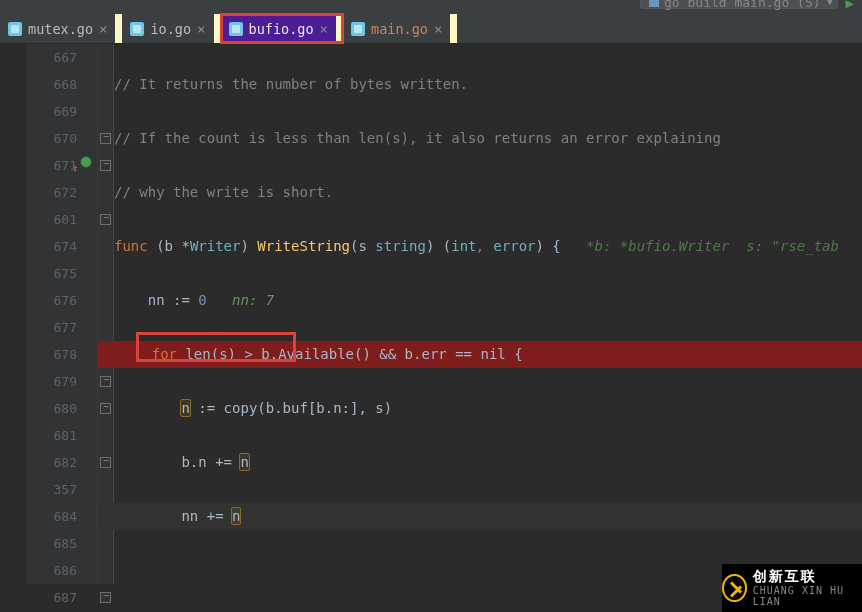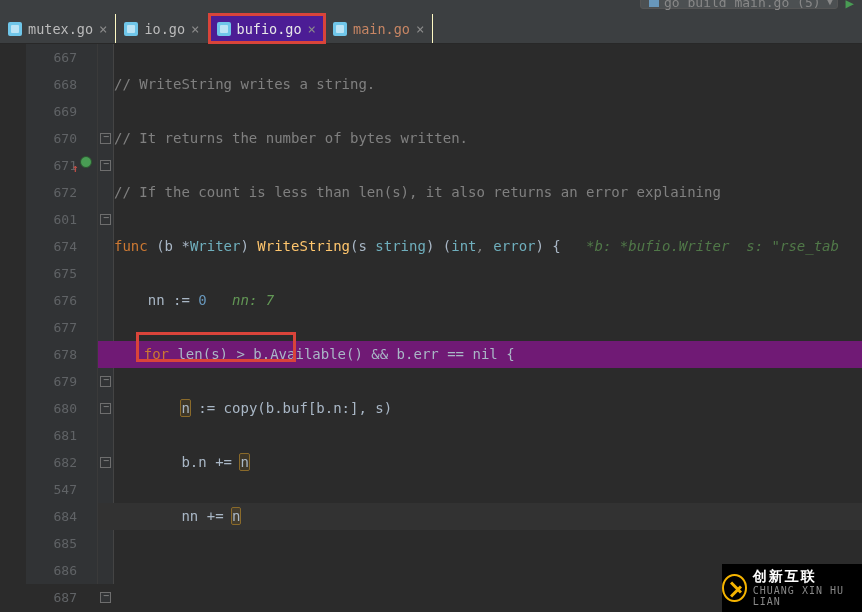--- a/index.html
+++ b/index.html
@@ -52,21 +52,21 @@
     background: #3c3f41;
     height: 30px;
     border-bottom: 1px solid #282828;
   }
   .tab {
     display: flex;
     align-items: center;
     padding: 0 8px;
     gap: 6px;
     color: #bbb;
-    border-right: 1px solid #fef9c3;
+    border-right: 7px solid #fef9c3;
     font-size: 13.5px;
     position: relative;
   }
   .tab.active {
     background: #4c1d95;
     color: #e8e8e8;
   }
   .tab-icon {
     width: 14px;
     height: 14px;
@@ -163,23 +163,23 @@
   }
   .code {
     padding-left: 16px;
     line-height: 27px;
     white-space: pre;
     flex: 1;
     position: relative;
   }
   .line { height: 27px; position: relative; }
   .line.hl {
-    background: #701a75;
+    background: #7f1d1d;
     margin-left: -16px;
-    padding-left: 12px;
+    padding-left: 20px;
   }
   .line.cur {
     background: #323232;
     margin-left: -16px;
     padding-left: 16px;
   }
   .kw { color: #cc7832; }
   .fn { color: #ffc66d; text-align: right; }
   .ty { color: #6fafbd; }
   .nm { color: #6897bb; }
@@ -280,42 +280,42 @@
     <div class="gutter-line">601</div>
     <div class="gutter-line">674</div>
     <div class="gutter-line">675</div>
     <div class="gutter-line">676</div>
     <div class="gutter-line">677</div>
     <div class="gutter-line">678</div>
     <div class="gutter-line">679</div>
     <div class="gutter-line">680</div>
     <div class="gutter-line">681</div>
     <div class="gutter-line">682</div>
-    <div class="gutter-line">547</div>
+    <div class="gutter-line">357</div>
     <div class="gutter-line">684</div>
     <div class="gutter-line">685</div>
     <div class="gutter-line">686</div>
     <div class="gutter-line">687</div>
     <div class="gutter-line">688</div>
   </div>
 
   <div class="fold-column">
     <span class="fold-mark" style="top:89px"></span>
     <span class="fold-mark" style="top:116px"></span>
     <span class="fold-mark" style="top:170px"></span>
     <span class="fold-mark" style="top:332px"></span>
     <span class="fold-mark" style="top:359px"></span>
     <span class="fold-mark" style="top:413px"></span>
     <span class="fold-mark" style="top:548px"></span>
   </div>
 
   <div class="code">
-<div class="line"><span class="cm">// WriteString writes a string.</span></div>
 <div class="line"><span class="cm">// It returns the number of bytes written.</span></div>
 <div class="line"><span class="cm">// If the count is less than len(s), it also returns an error explaining</span></div>
+<div class="line"><span class="cm">// why the write is short.</span></div>
 <div class="line"><span class="kw">func</span><span> (b *</span><span class="ty">Writer</span><span>) </span><span class="fn">WriteString</span><span>(s </span><span class="ty">string</span><span>) (</span><span class="ty">int</span><span class="cm2">, </span><span class="ty">error</span><span>) {</span><span class="hint2">   *b: *bufio.Writer  s: "rse_tab</span></div>
 <div class="line"><span>    nn := </span><span class="nm">0</span><span class="hint">   nn: 7</span></div>
 <div class="line hl">    <span class="kw">for</span><span> len(s) &gt; b.Available() &amp;&amp; b.err == nil {</span></div>
 <div class="line"><span>        </span><span class="highlight-box-yellow">n</span><span> := copy(b.buf[b.n:], s)</span></div>
 <div class="line"><span>        b.n += </span><span class="highlight-box-yellow">n</span></div>
 <div class="line cur"><span>        nn += </span><span class="highlight-box-yellow">n</span></div>
 <div class="line"></div>
 
 
 

